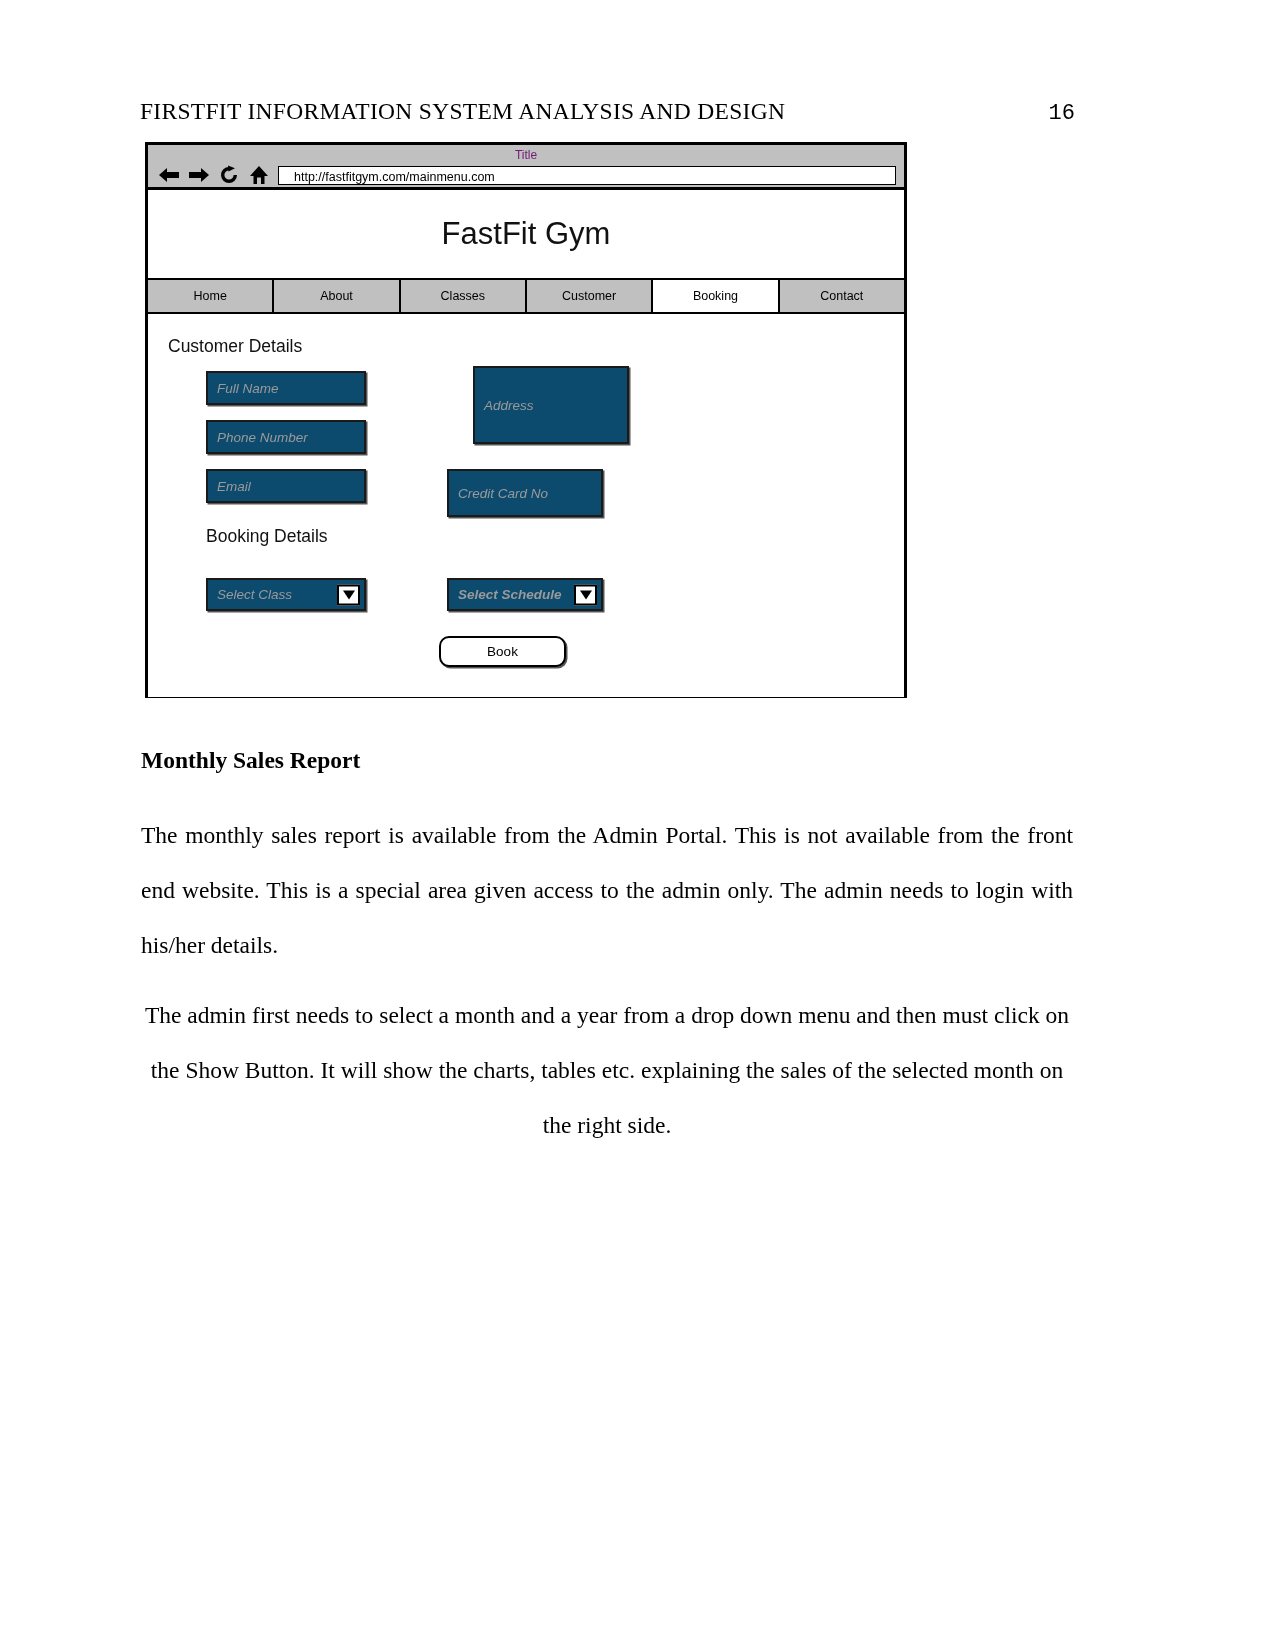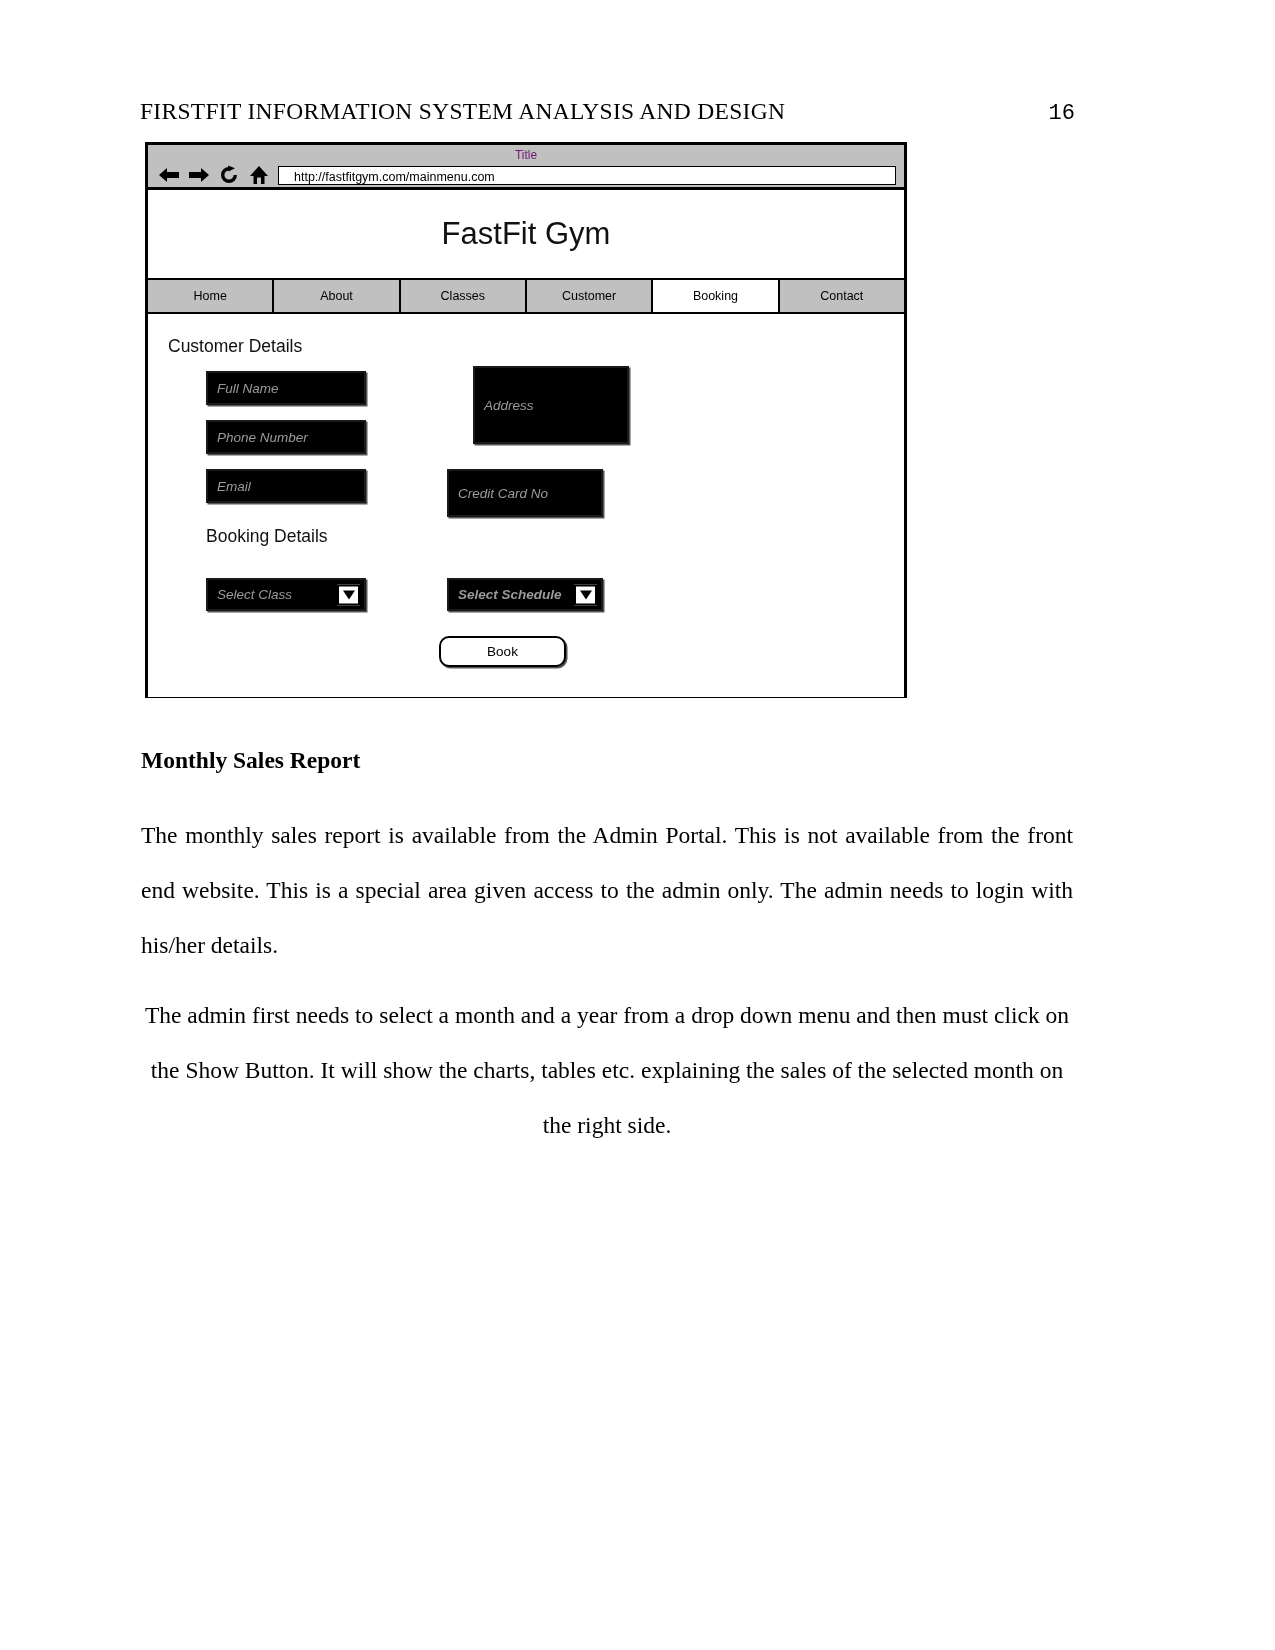--- a/index.html
+++ b/index.html
@@ -144,21 +144,21 @@
   }
   .section-heading {
     position: absolute;
     font-size: 17.5px;
     color: #111;
     font-family: "Liberation Sans", "DejaVu Sans", sans-serif;
   }
   .wf-field {
     position: absolute;
     border: 2px solid #1a1a1a;
-    background: #000000;
+    background: #0c4a6e;
     box-sizing: border-box;
     display: flex;
     align-items: center;
     box-shadow: 1.5px 1.5px 0 #555;
   }
   .wf-field .ph {
     font-style: italic;
     color: #9a9a9a;
     font-size: 13.5px;
     padding-left: 9px;

